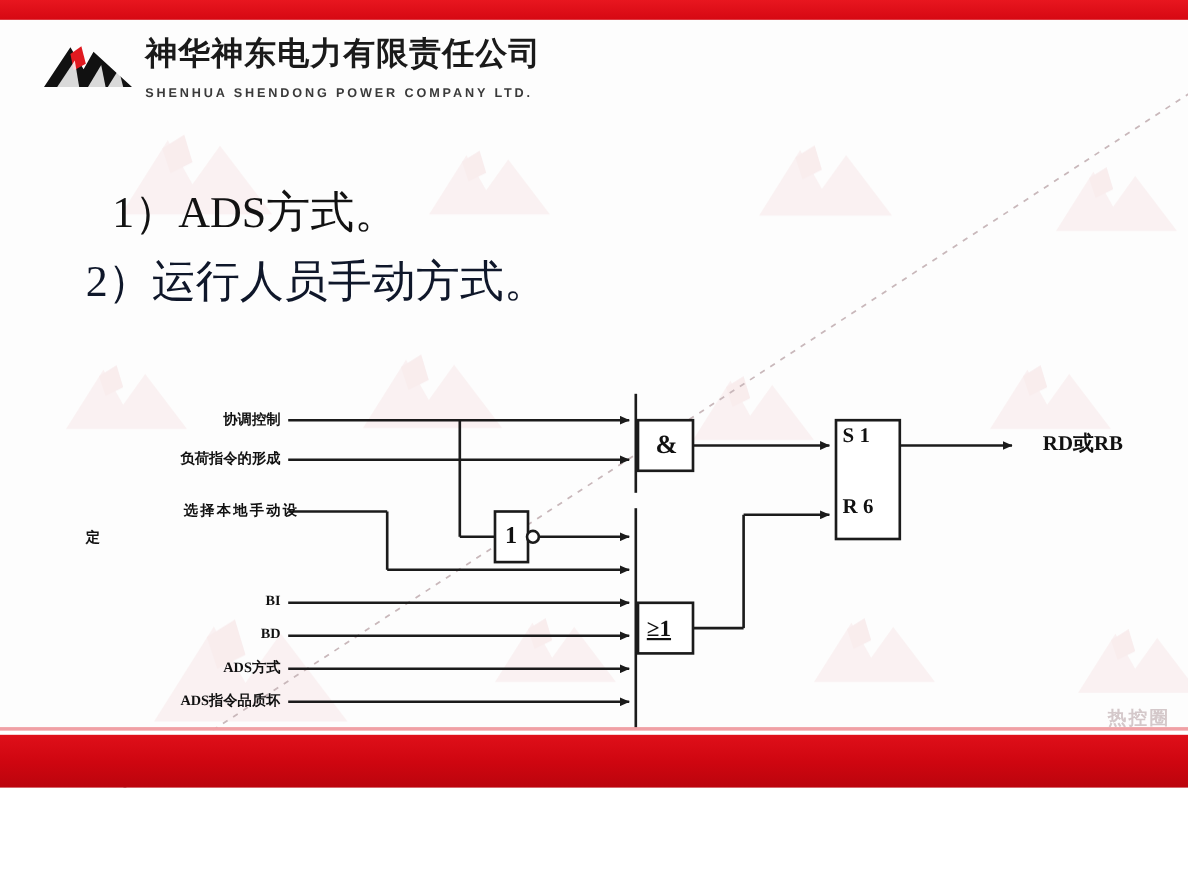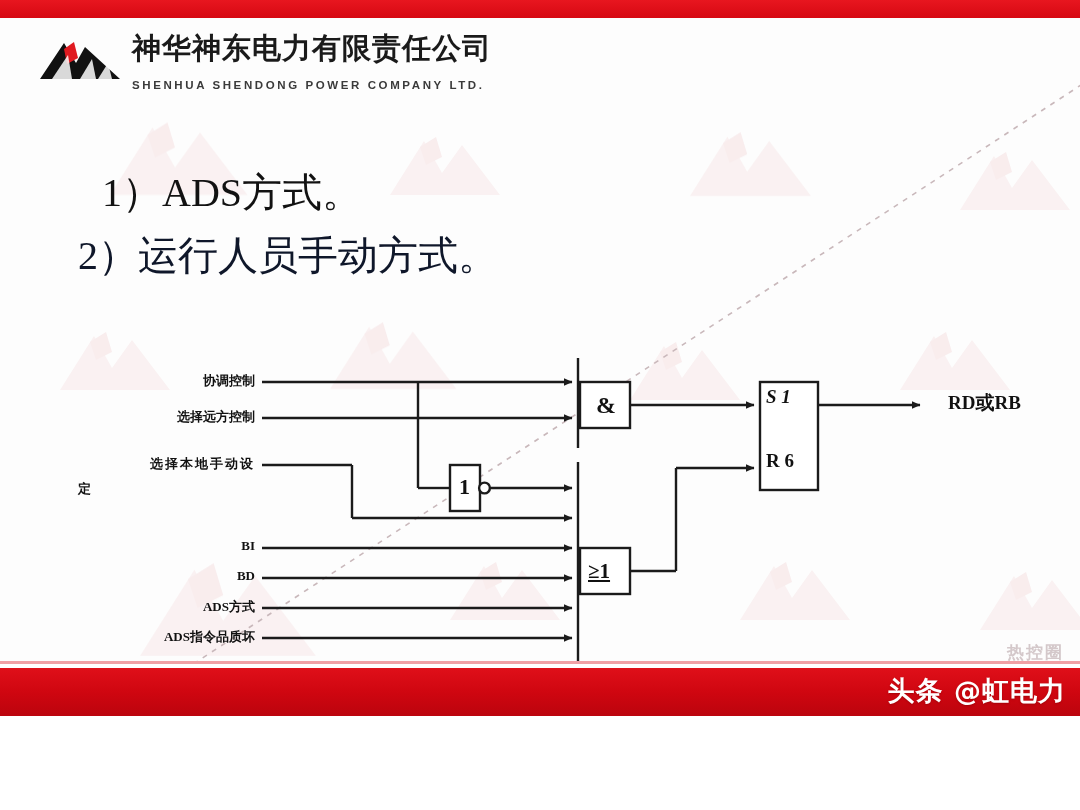--- a/index.html
+++ b/index.html
@@ -243,44 +243,43 @@
 
         <rect x="760" y="52" width="58" height="108" fill="#ffffff"></rect>
 
         <line x1="818" y1="75" x2="920" y2="75" marker-end="url(#ah)"></line>
 
       </g>
     </svg>
 
     
     <div class="dlabel r" style="left:255px;top:42px;">协调控制</div>
-    <div class="dlabel r" style="left:255px;top:78px;">选择远方控制</div>
-    <div class="dlabel r" style="left:255px;top:125px;letter-spacing:2px;text-align:center;">选择本地手动设</div>
+    <div class="dlabel r" style="left:255px;top:78px;">负荷指令的形成</div>
+    <div class="dlabel r" style="left:272px;top:125px;letter-spacing:2px;text-align:center;">选择本地手动设</div>
     <div class="dlabel" style="left:78px;top:150px;">定</div>
 
     <div class="dlabel r" style="left:255px;top:208px;">BI</div>
     <div class="dlabel r" style="left:255px;top:238px;">BD</div>
     <div class="dlabel r" style="left:255px;top:268px;">ADS方式</div>
     <div class="dlabel r" style="left:255px;top:298px;">ADS指令品质坏</div>
 
     
     <div class="gate-txt" style="left:596px;top:62px;font-size:24px;">&amp;</div>
     <div class="gate-txt" style="left:459px;top:144px;font-size:22px;">1</div>
     <div class="gate-txt" style="left:588px;top:229px;font-size:21px;text-decoration:underline;">≥1</div>
 
     
-    <div class="gate-txt" style="left:766px;top:56px;font-size:19px;font-style:italic;">S  1</div>
+    <div class="gate-txt" style="left:766px;top:56px;font-size:19px;">S  1</div>
     <div class="gate-txt" style="left:766px;top:120px;font-size:19px;">R  6</div>
 
     
     <div class="dlabel" style="left:948px;top:60px;font-size:19px;">RD或RB</div>
 
     
     <div class="caption" style="left:512px;top:365px;">ADS逻辑</div>
   </div>
 
   <div class="wm-faint">热控圈</div>
   <div class="bar-bottom-hair"></div>
   <div class="bar-bottom"></div>
   <div class="bar-bottom-line"></div>
-  <div class="wm-toutiao">头条 @虹电力</div>
 
 </div>
 
 </body></html>

